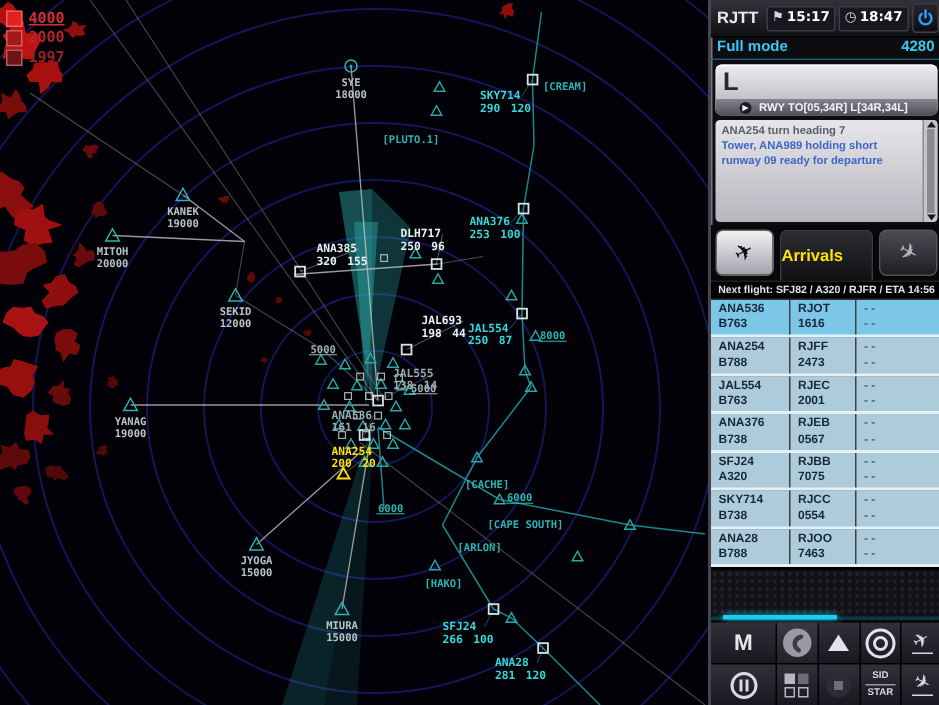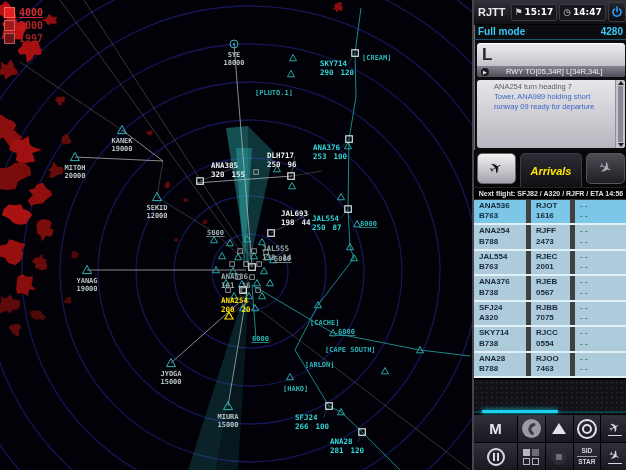--- a/index.html
+++ b/index.html
@@ -34,58 +34,58 @@
              background:linear-gradient(#26262e,#0c0c10);display:flex;align-items:center;justify-content:center;}
   .mode-row{flex:none;display:flex;justify-content:space-between;align-items:center;
             padding:1px 5px 2px 4px;border-bottom:1px solid #1d5a6c;}
   .mode-row span{font-size:10px;font-weight:bold;color:#37c9f2;}
 
   .atis-box{flex:none;margin:3px 3px 2px 3px;background:linear-gradient(#ececf0,#aeaeb6);
             border-radius:4px;overflow:hidden;box-shadow:inset 0 1px 1px #fff;}
   .atis-main{display:flex;gap:4px;padding:2px 3px 2px 3px;align-items:flex-start;}
   .atis-letter{font-size:17px;font-weight:bold;color:#26262e;line-height:1;padding:1px 2px;}
   .atis-text{font-size:7.5px;font-weight:bold;color:#393941;line-height:1.3;}
-  .rwy-bar{display:flex;align-items:center;gap:17px;background:linear-gradient(#84848e,#4e4e58);
-           padding:1px 4px;font-size:7.5px;font-weight:normal;color:#f2f2f6;}
+  .rwy-bar{display:flex;align-items:center;gap:5px;background:linear-gradient(#84848e,#4e4e58);
+           padding:1px 16px;font-size:7.5px;font-weight:bold;color:#f2f2f6;}
   .rwy-dot{width:8px;height:8px;border-radius:50%;background:#1c1c22;color:#eee;font-size:5px;
            display:flex;align-items:center;justify-content:center;flex:none;}
 
   .msg-box{flex:none;margin:1px 3px 2px 3px;background:linear-gradient(#e6e6ea,#b6b6be);
            border-radius:3px;display:flex;overflow:hidden;height:68px;}
-  .msg-list{flex:1;padding:2px 2px 16px 4px;font-size:7.5px;font-weight:normal;line-height:1.35;margin-left:13px;}
+  .msg-list{flex:1;padding:2px 2px 16px 4px;font-size:7.5px;font-weight:bold;line-height:1.35;}
   .msg.own{color:#5d5d67;} .msg.pilot{color:#3d66c6;} .msg.reply{color:#2d97dd;}
   .msg-scroll{width:9px;background:#c4c4cc;border-left:1px solid #8e8e98;display:flex;
               flex-direction:column;align-items:center;justify-content:space-between;padding:1px 0;}
   .sarrow{width:0;height:0;border-left:3px solid transparent;border-right:3px solid transparent;}
   .sarrow.up{border-bottom:4px solid #1c1c22;}
   .sarrow.down{border-top:4px solid #1c1c22;}
   .sthumb{flex:1;width:5px;background:#8a8a94;margin:1px 0;}
 
   .tabs{flex:none;height:37px;display:flex;background:#08080a;align-items:stretch;}
   .tab-side{width:45px;display:flex;align-items:center;justify-content:center;}
   .tab-btn{width:37px;height:29px;border-radius:5px;display:flex;align-items:center;justify-content:center;}
   .tab-btn.light{background:linear-gradient(#f2f2f4,#a2a2ac);border:1px solid #666;}
   .tab-btn.dark{background:linear-gradient(#4c4c54,#1e1e24);border:1px solid #555;}
   .plane{font-family:"DejaVu Sans",sans-serif;font-size:15px;line-height:1;display:inline-block;}
   .plane.dep{transform:rotate(-28deg);color:#0c0c10;}
   .plane.ldg{transform:rotate(28deg);color:#b4b4be;}
   .tab-arrivals{flex:1;margin:3px 1px 0 1px;border:1px solid #3a3a42;border-bottom:none;
                 border-radius:5px 5px 0 0;background:linear-gradient(#2c2c34,#101014);
-                display:flex;align-items:center;justify-content:center;font-style:italic;}
+                display:flex;align-items:center;justify-content:flex-start;}
   .tab-arrivals span{color:#ffe400;font-weight:bold;font-size:11px;}
 
   .next-bar{flex:none;height:11px;background:#000;border-top:1px solid #222;border-bottom:1px solid #333;
             display:flex;align-items:center;justify-content:center;}
   .next-bar span{font-size:7px;font-weight:bold;color:#e2e2e6;white-space:nowrap;}
 
   .flight-table{flex:none;}
   .frow{display:grid;grid-template-columns:52px 44px 1fr;background:#aecbdc;border-bottom:2px solid #e2f1f8;}
   .frow.hl{background:#7cc6e8;}
   .fcell{padding:1px 0 2px 5px;font-size:8px;font-weight:bold;color:#16293a;line-height:1.28;}
-  .fcell.b{border-left:5px solid #404040;}
+  .fcell.b{border-left:1px solid #404040;}
   .fdash{color:#49656f;}
 
   .texture{flex:1;position:relative;border-top:2px solid #000;background-color:#121217;
            background-image:radial-gradient(#24242c 1px,transparent 1px);background-size:5px 5px;}
   .texline{position:absolute;left:0;right:0;bottom:1px;height:2px;background:#073c49;}
   .texline-bright{position:absolute;left:8px;top:-1px;width:76px;height:3px;background:#1bd0ef;
                   box-shadow:0 0 5px #1bd0ef;}
 
   .controls{flex:none;display:grid;grid-template-columns:43px repeat(4,1fr);
             grid-auto-rows:27px;gap:1px;background:#000;padding-top:1px;}
@@ -383,21 +383,21 @@
   <div class="sidebar">
 
     <div class="sb-header">
       <span class="station">RJTT</span>
       <span class="chip">
         <span class="ic">⚑</span>
         <span>15:17</span>
       </span>
       <span class="chip">
         <span class="ic">◷</span>
-        <span>14:47</span>
+        <span>18:47</span>
       </span>
       <span class="power-btn">
         <svg width="12" height="12" viewBox="0 0 12 12">
           <path d="M3.4 3.2 A4 4 0 1 0 8.6 3.2" fill="none" stroke="#2f9fff" stroke-width="1.6" stroke-linecap="round"></path>
           <line x1="6" y1="1" x2="6" y2="5.5" stroke="#2f9fff" stroke-width="1.6" stroke-linecap="round"></line>
         </svg>
       </span>
     </div>
 
     <div class="mode-row">

